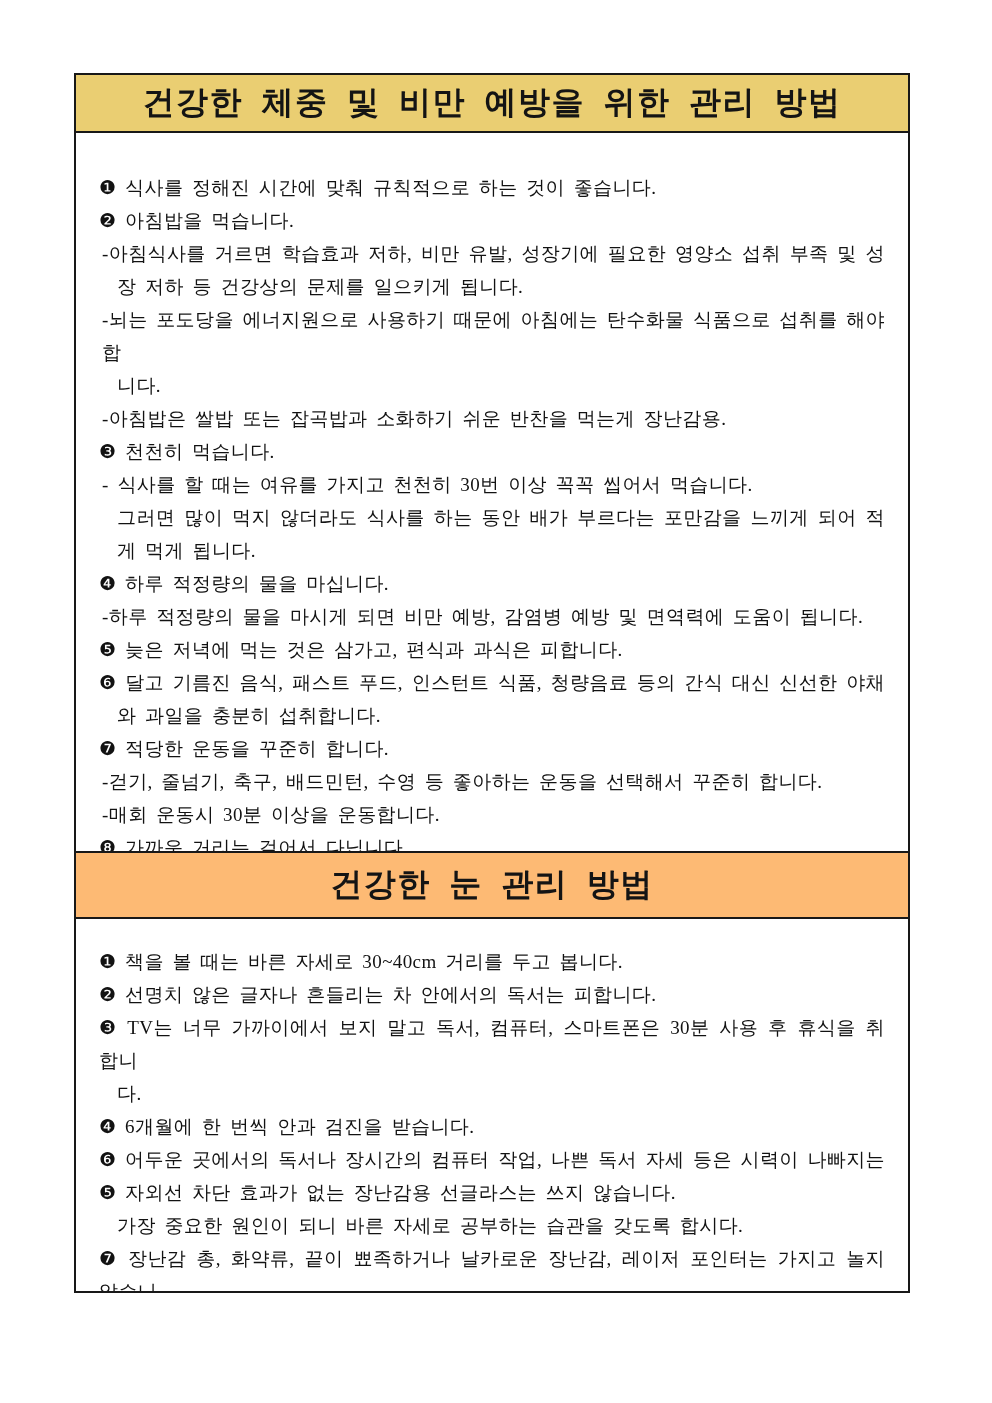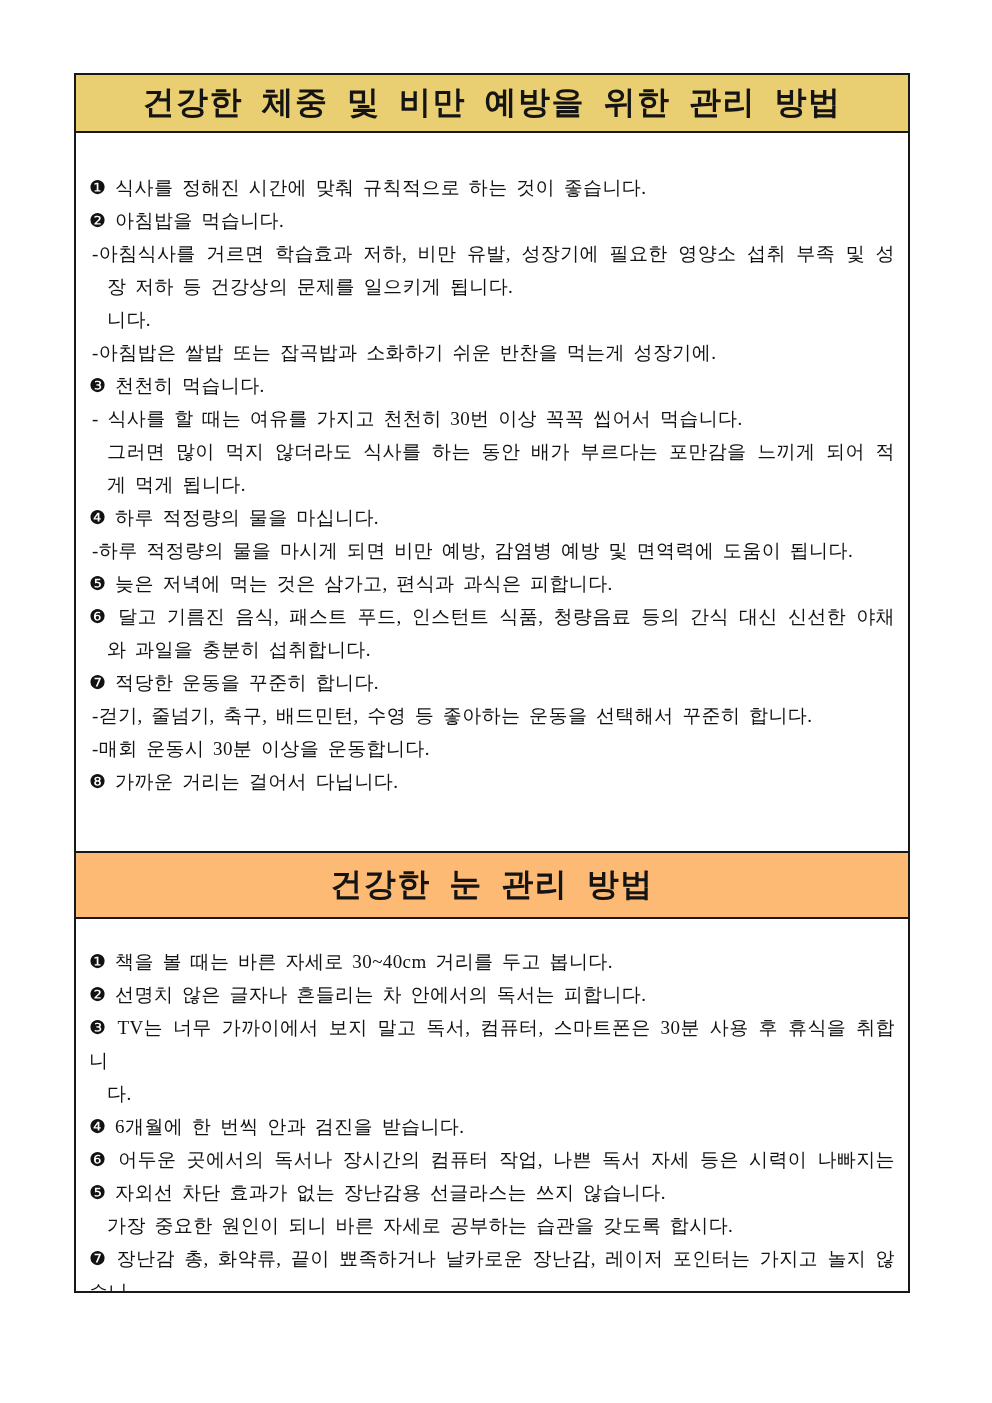--- a/index.html
+++ b/index.html
@@ -30,21 +30,21 @@
     font-weight: bold;
     font-size: 32px;
     letter-spacing: 1.5px;
     word-spacing: 9px;
     color: #141414;
   }
   .header-1 { height: 58px; }
   .header-2 { height: 68px; border-top: 2px solid #181818; }
   .section-body {
     box-sizing: border-box;
-    padding: 0 13px;
+    padding: 0 23px;
     overflow: hidden;
   }
   .body-1 { height: 718px; padding-top: 38px; }
   .body-2 { height: 372px; padding-top: 26px; }
   .line {
     font-size: 19px;
     line-height: 33px;
     letter-spacing: 0.4px;
     word-spacing: 3.5px;
     white-space: normal;
@@ -66,22 +66,23 @@
 
   <div class="section-header header-1" style="background: rgb(234, 206, 114);">
     <span>건강한 체중 및 비만 예방을 위한 관리 방법</span>
   </div>
 
   <div class="section-body body-1">
       <div class="line ind0">❶ 식사를 정해진 시간에 맞춰 규칙적으로 하는 것이 좋습니다.</div>
       <div class="line ind0">❷ 아침밥을 먹습니다.</div>
       <div class="line ind1 just">-아침식사를 거르면 학습효과 저하, 비만 유발, 성장기에 필요한 영양소 섭취 부족 및 성</div>
       <div class="line ind2">장 저하 등 건강상의 문제를 일으키게 됩니다.</div>
+      <div class="line ind1 just">-뇌는 포도당을 에너지원으로 사용하기 때문에 아침에는 탄수화물 식품으로 섭취를 해야합</div>
       <div class="line ind2">니다.</div>
-      <div class="line ind1">-아침밥은 쌀밥 또는 잡곡밥과 소화하기 쉬운 반찬을 먹는게 성장기에.</div>
+      <div class="line ind1">-아침밥은 쌀밥 또는 잡곡밥과 소화하기 쉬운 반찬을 먹는게 장난감용.</div>
       <div class="line ind0">❸ 천천히 먹습니다.</div>
       <div class="line ind1">- 식사를 할 때는 여유를 가지고 천천히 30번 이상 꼭꼭 씹어서 먹습니다.</div>
       <div class="line ind2 just">그러면 많이 먹지 않더라도 식사를 하는 동안 배가 부르다는 포만감을 느끼게 되어 적</div>
       <div class="line ind2">게 먹게 됩니다.</div>
       <div class="line ind0">❹ 하루 적정량의 물을 마십니다.</div>
       <div class="line ind1">-하루 적정량의 물을 마시게 되면 비만 예방, 감염병 예방 및 면역력에 도움이 됩니다.</div>
       <div class="line ind0">❺ 늦은 저녁에 먹는 것은 삼가고, 편식과 과식은 피합니다.</div>
       <div class="line ind0 just">❻ 달고 기름진 음식, 패스트 푸드, 인스턴트 식품, 청량음료 등의 간식 대신 신선한 야채</div>
       <div class="line ind2">와 과일을 충분히 섭취합니다.</div>
       <div class="line ind0">❼ 적당한 운동을 꾸준히 합니다.</div>

